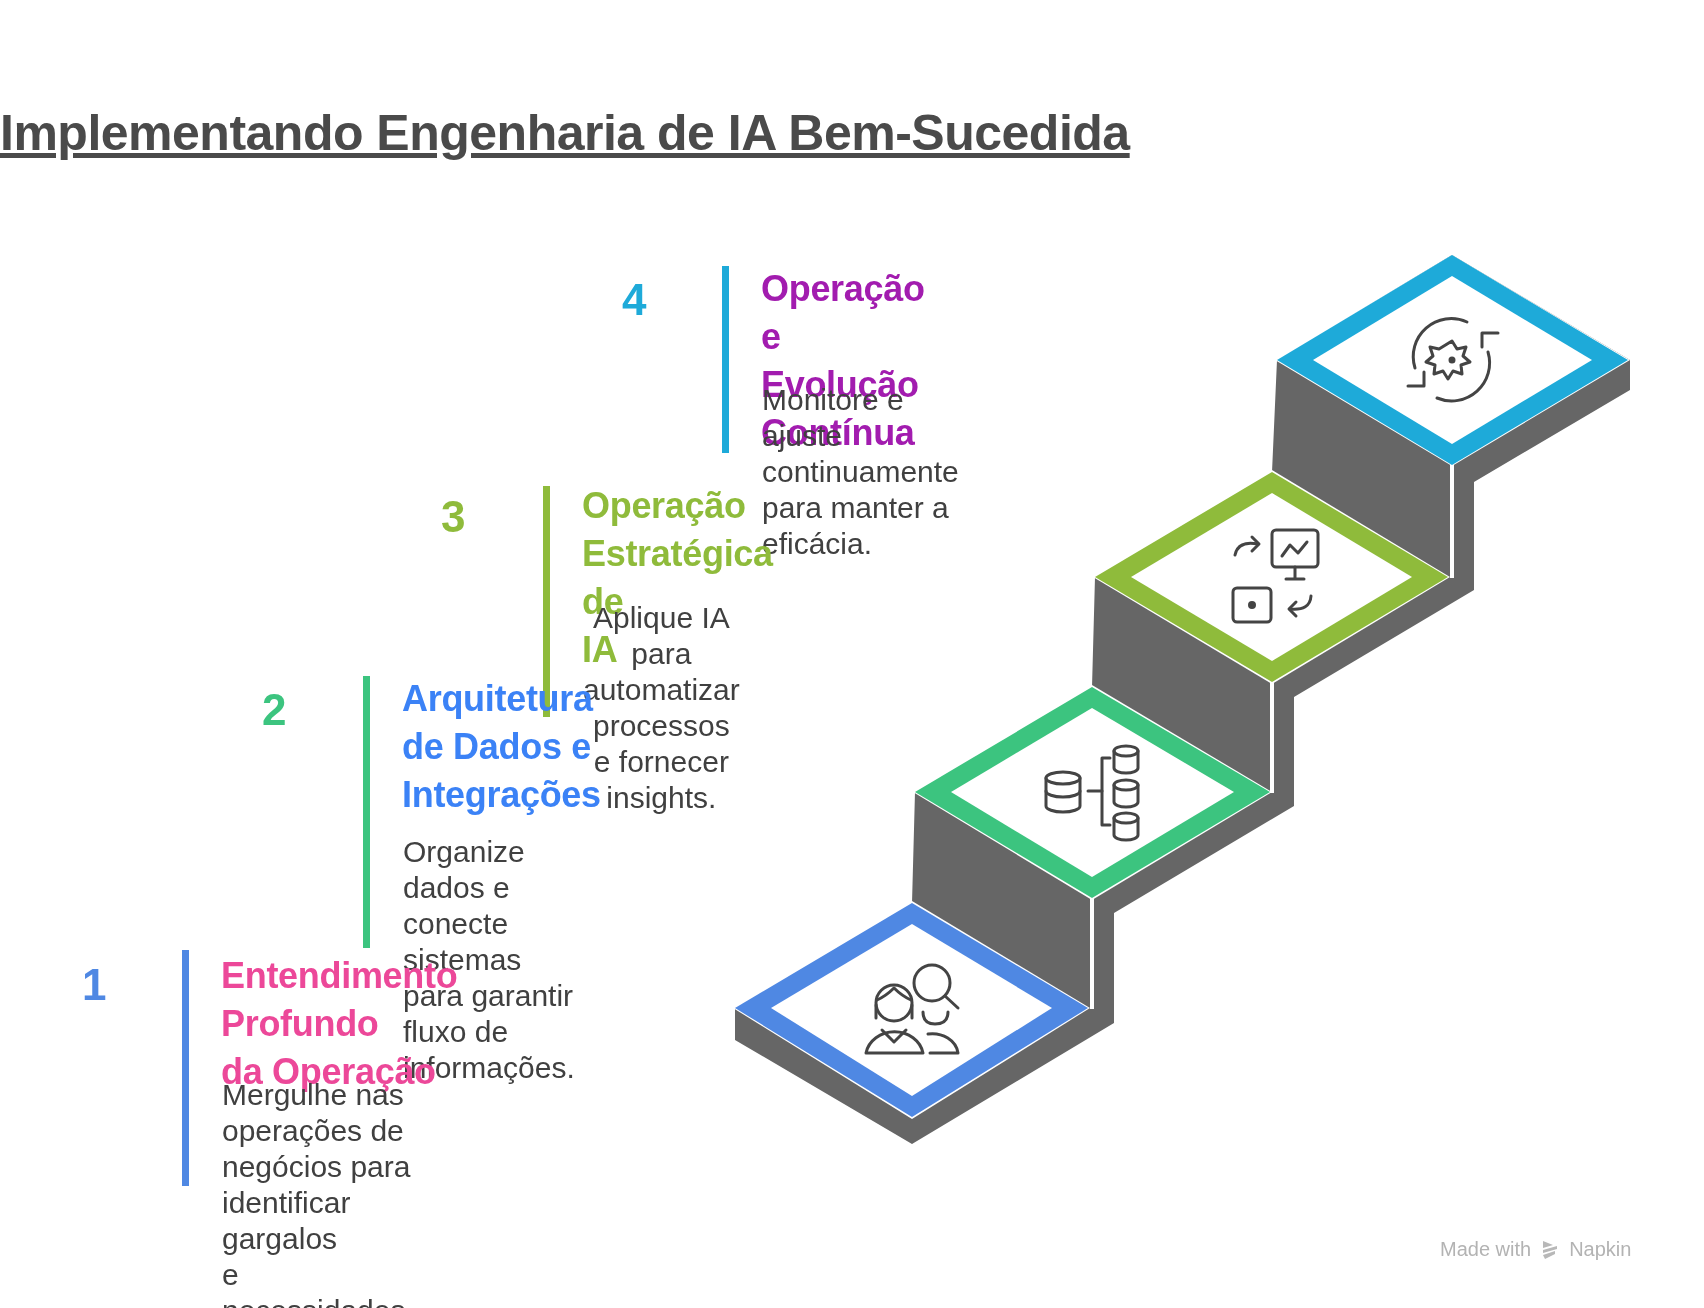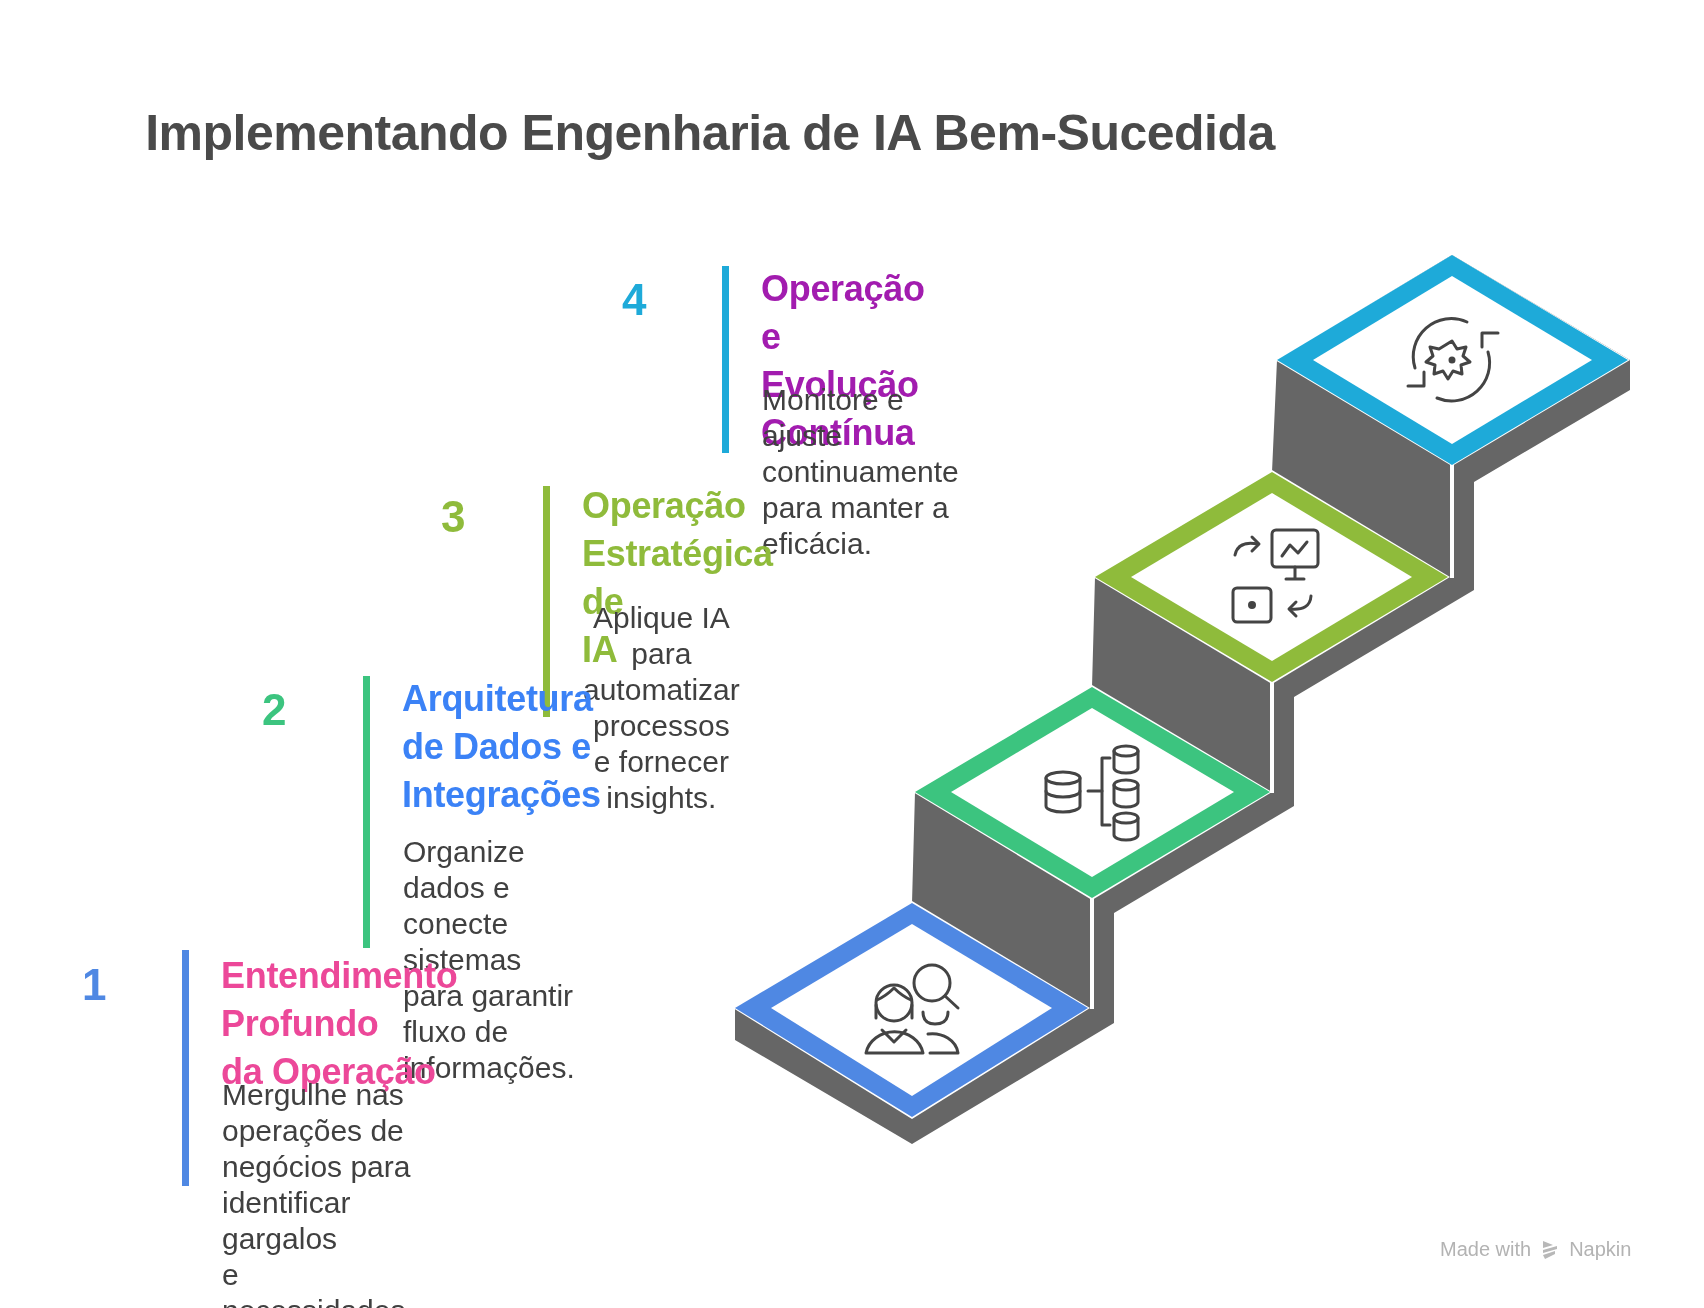--- a/index.html
+++ b/index.html
@@ -1,17 +1,17 @@
 <!DOCTYPE html>
 <html><head>
 <meta charset="utf-8">
 <style>
   html, body { margin: 0; padding: 0; background: #ffffff; }
   body { width: 1704px; height: 1308px; position: relative; overflow: hidden; font-family: "Liberation Sans", "DejaVu Sans", sans-serif; }
-  .title { position: absolute; left: 0; width: 1420px; top: 104px; text-align: center; font-size: 50px; font-weight: bold; color: #4a4a4a; letter-spacing: -0.5px; }
+  .title { position: absolute; left: 0; width: 1420px; top: 104px; font-size: 50px; font-weight: bold; color: #4a4a4a; letter-spacing: -0.5px; text-decoration: underline; }
   .step { position: absolute; }
   .step .num { position: absolute; font-size: 44px; font-weight: bold; }
   .step .bar { position: absolute; width: 7px; }
   .step .heading { position: absolute; font-size: 36px; font-weight: bold; line-height: 48px; white-space: pre-line; letter-spacing: -0.3px; }
   .step .desc { position: absolute; font-size: 30px; line-height: 36px; color: #404040; white-space: pre-line; }
   svg.stairs { position: absolute; left: 0; top: 0; }
   .footer { position: absolute; left: 1440px; top: 1238px; font-size: 20px; color: #b3b3b3; display: flex; align-items: center; gap: 8px; }
   .footer .logo { width: 22px; height: 22px; }
 </style>
 </head>

